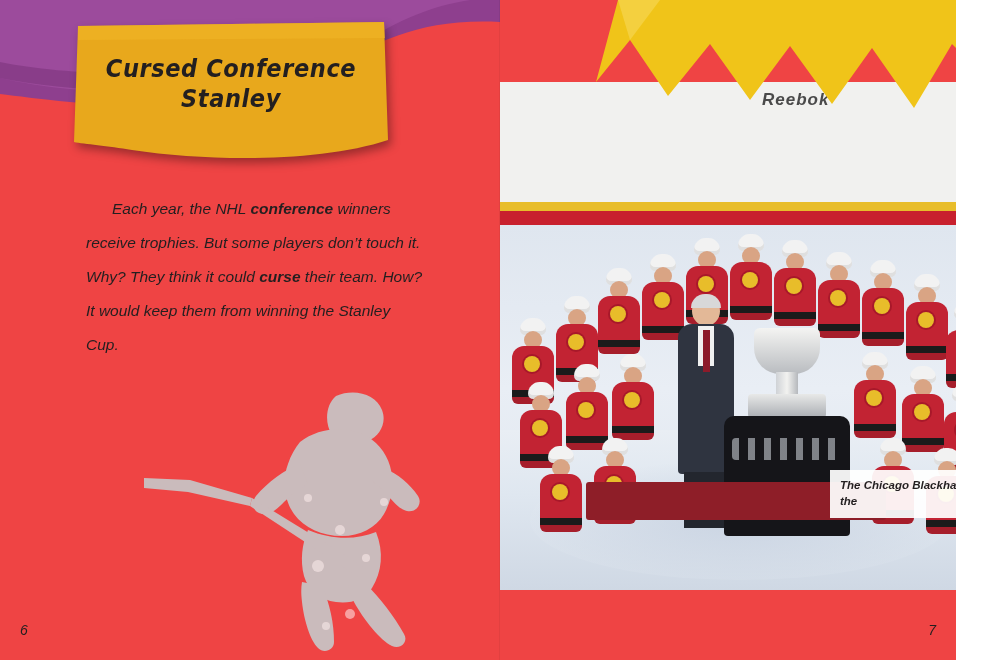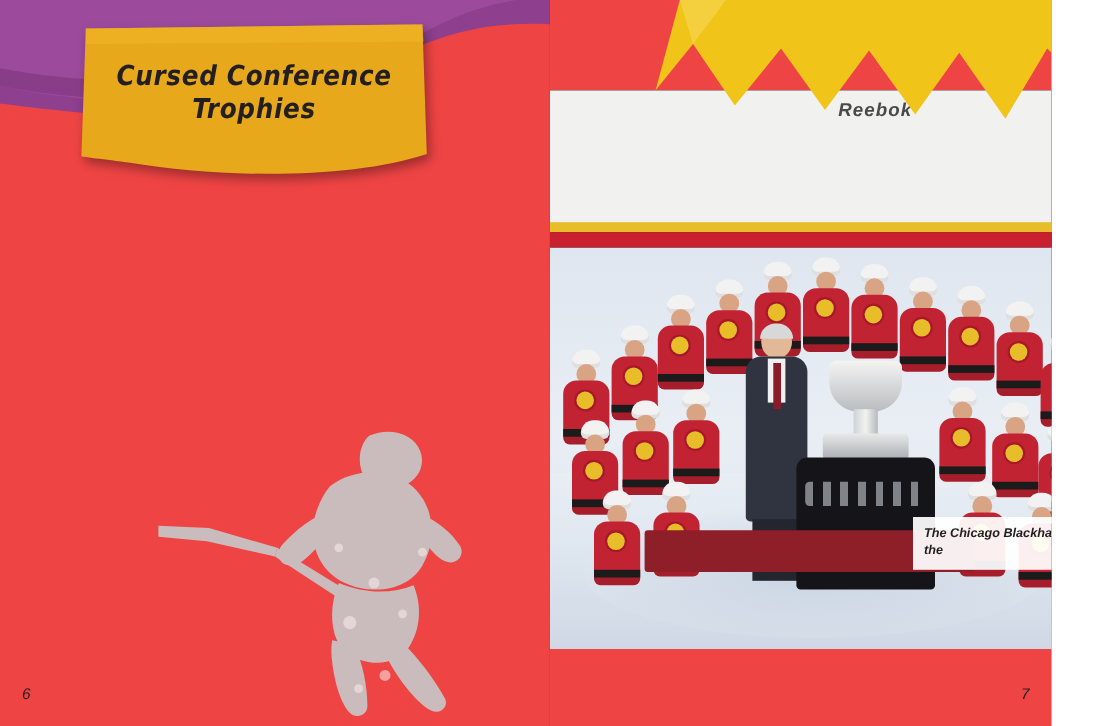--- a/index.html
+++ b/index.html
@@ -405,24 +405,27 @@
 
   <div class="title-plaque">
     <div class="plaque-shape">
       <svg width="318" height="140" viewBox="0 0 318 140" xmlns="http://www.w3.org/2000/svg">
         <path d="M6,4 L312,0 L316,118 C250,140 140,140 60,128 C36,124 12,122 2,120 Z" fill="#e8a81c"></path>
         <path d="M6,4 L312,0 L313,16 L6,18 Z" fill="#f0b527" opacity="0.6"></path>
       </svg>
     </div>
     <div class="title-text">
       <div>Cursed Conference</div>
-      <div>Trophies</div>
+      <div>Stanley</div>
     </div>
   </div>
 
+  <div class="body-copy">
+    <span class="indent"></span><span id="paragraph-slot">Each year, the NHL <b>conference</b> winners receive trophies. But some players don’t touch it. Why? They think it could <b>curse</b> their team. How? It would keep them from winning the Stanley Cup.</span>
+  </div>
 
   <div class="silhouette">
     <svg width="360" height="280" viewBox="0 0 360 280" xmlns="http://www.w3.org/2000/svg">
       <g fill="#c7c8c9">
 
         <path d="M196 16 c18,-8 40,-2 46,14 c5,13 -2,26 -14,31 l-6,2 c-10,4 -24,1 -30,-8 c-8,-12 -6,-31 4,-39 z"></path>
 
         <path d="M160 62 c18,-14 44,-16 62,-8 c14,6 24,18 28,32 c5,18 2,34 -6,48 c-8,14 -24,22 -42,22 c-20,0 -38,-8 -48,-22 c-10,-14 -12,-34 -6,-50 c3,-9 7,-16 12,-22 z"></path>
 
         <path d="M160 84 c-16,6 -32,18 -44,32 c-6,8 -2,18 8,18 c8,0 14,-6 20,-12 c8,-8 16,-14 24,-18 z"></path>

